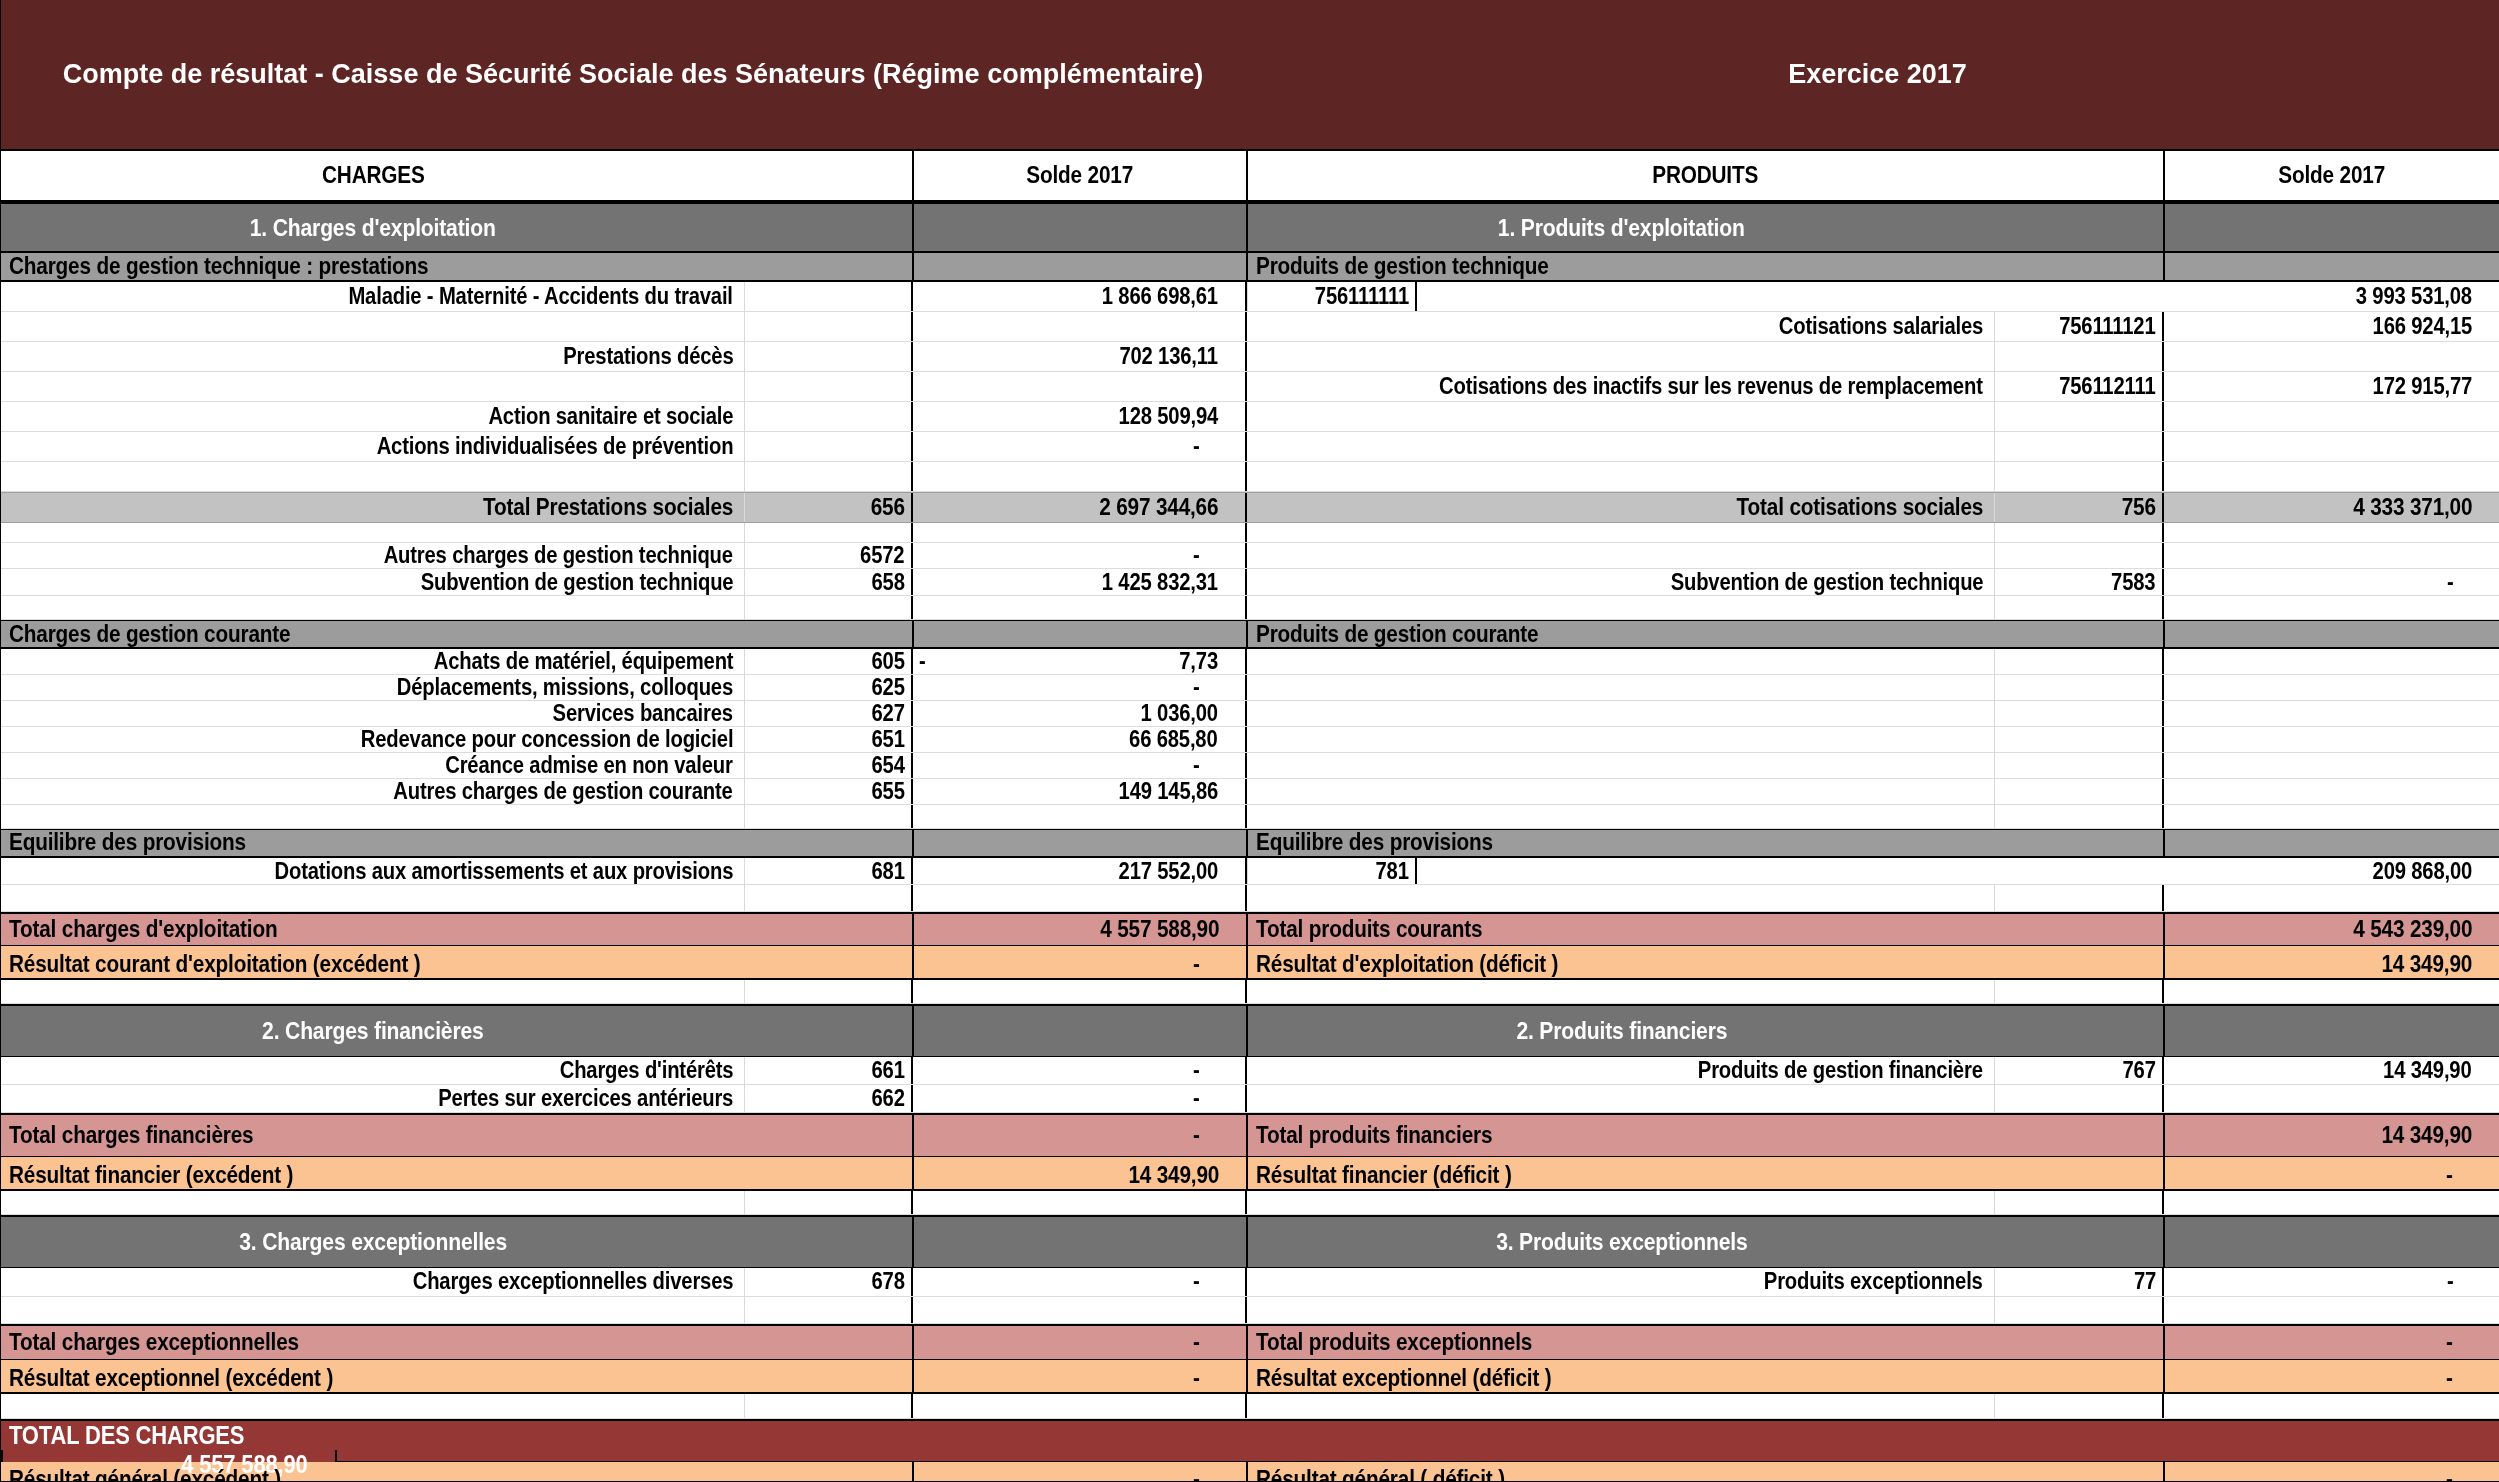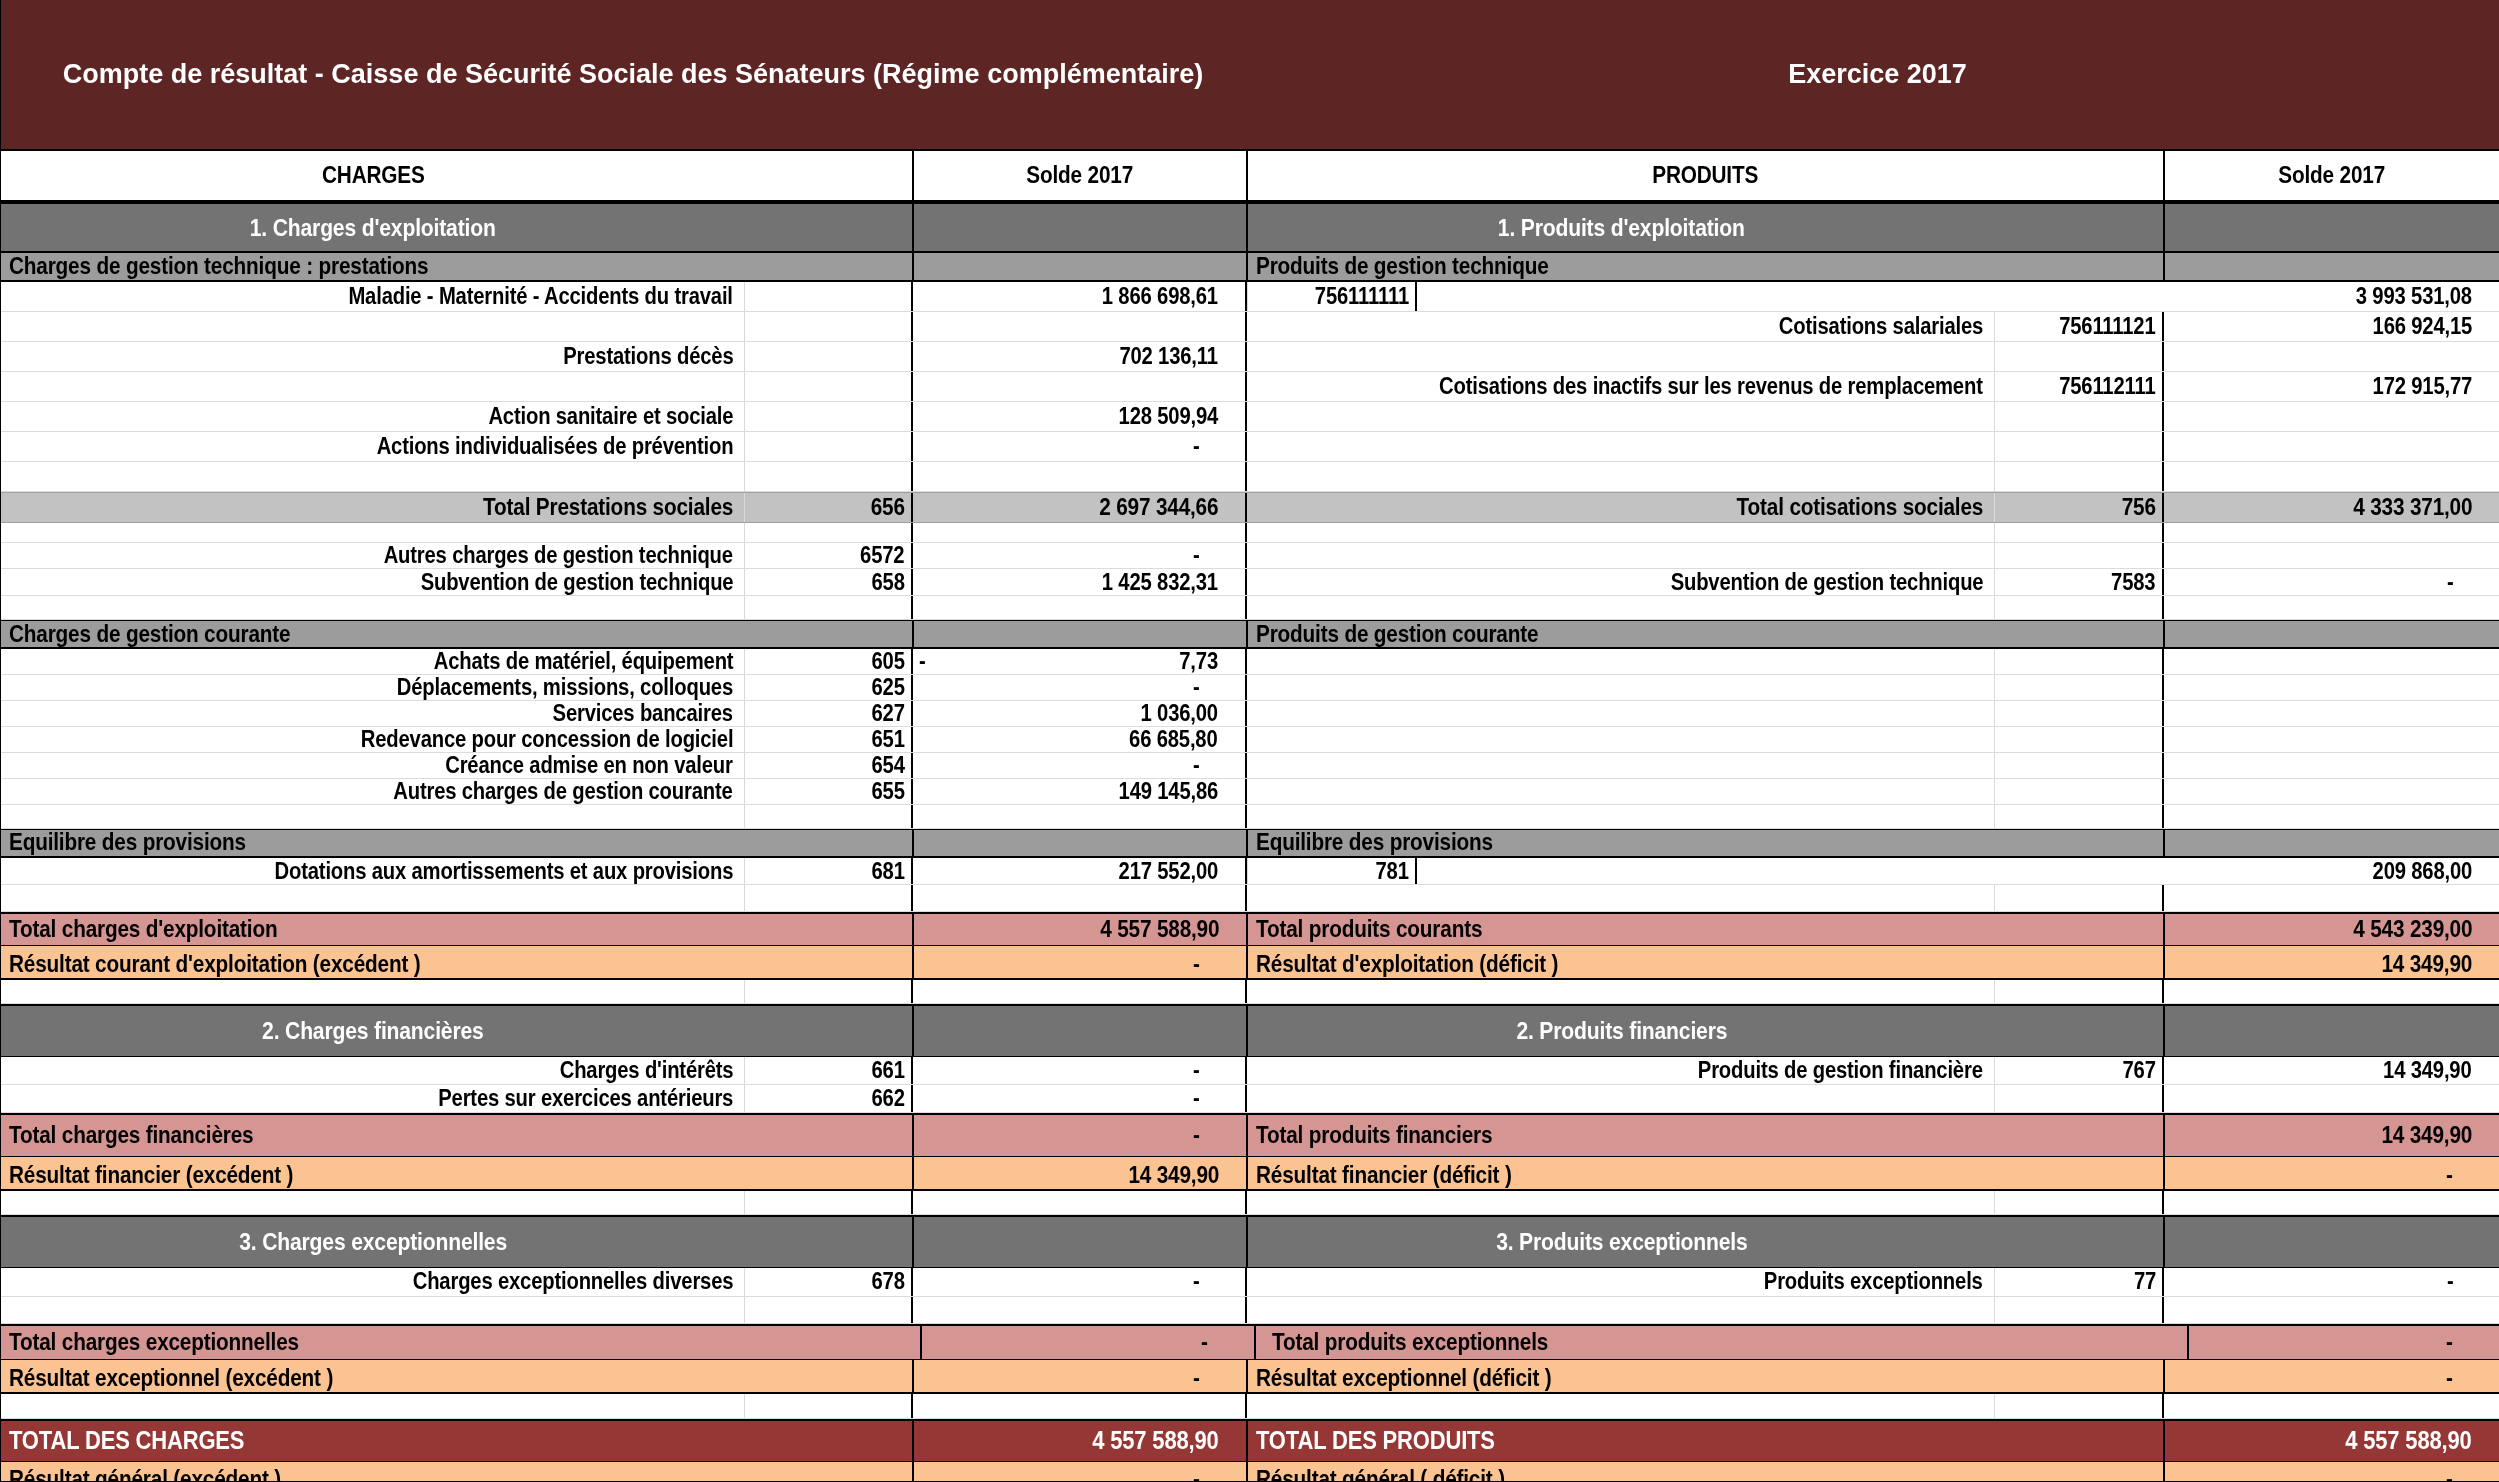--- a/index.html
+++ b/index.html
@@ -58,21 +58,21 @@
   .r-section{background:#d49593;color:#fff;border-top:2.4px solid #000;border-bottom:1.6px solid #000;font-size:24px;}
   .r-section .cell{background:#737373;}
   .r-subheader{background:#9c9c9c;border-top:1.6px solid #000;border-bottom:2.4px solid #000;font-size:23.6px;}
   .r-subheader .cell{background:#9c9c9c;}
   .r-total-gray{background:#c2c2c2;border-top:0.8px solid #9f9f9f;border-bottom:0.8px solid #9f9f9f;font-size:23.6px;}
   .r-total-gray .cell{background:#c2c2c2;}
   .r-total-pink{background:#d49593;border-top:2.4px solid #000;border-bottom:1.6px solid #000;font-size:23.6px;}
   .r-total-pink .cell{background:#d49593;}
   .r-result{background:#fbc391;border-bottom:2.4px solid #000;font-size:23.6px;}
   .r-result .cell{background:#fbc391;align-items:flex-end;}
-  .r-grand{background:#953735;color:#fff;border-top:2.4px solid #000;border-bottom:0.8px solid #000;font-size:25px;}
+  .r-grand{background:#953735;color:#fff;border-top:2.4px solid #000;border-bottom:0.8px solid #000;font-size:25px;flex-direction:column;}
   .r-grand .cell{background:#953735;}
   #rows .row:last-child{border-bottom:0;}
 </style>
 </head>
 <body>
 
 <div id="sheet">
 
   <div class="titlebar">
     <div class="half half-l">
@@ -366,21 +366,21 @@
         <div class="cell c-solde-r dash al-r"><span class="t o-r">-</span></div>
       </div>
       <div class="row r-blank" style="height: 27px;">
         <div class="cell c-label al-r"><span class="t o-r"></span></div>
         <div class="cell c-code al-r"><span class="t o-r"></span></div>
         <div class="cell c-solde al-r"><span class="t o-r"></span></div>
         <div class="cell c-label-r al-r"><span class="t o-r"></span></div>
         <div class="cell c-code-r al-r"><span class="t o-r"></span></div>
         <div class="cell c-solde-r al-r"><span class="t o-r"></span></div>
       </div>
-      <div class="row r-total-pink" style="height: 36px; gap: 8px;">
+      <div class="row r-total-pink" style="height: 36px;">
         <div class="cell cm al-l"><span class="t o-l">Total charges exceptionnelles</span></div>
         <div class="cell c-solde dash al-r"><span class="t o-r">-</span></div>
         <div class="cell cm-r al-l"><span class="t o-l">Total produits exceptionnels</span></div>
         <div class="cell c-solde-r dash al-r"><span class="t o-r">-</span></div>
       </div>
       <div class="row r-result" style="height: 34px;">
         <div class="cell cm al-l"><span class="t o-l">Résultat exceptionnel (excédent )</span></div>
         <div class="cell c-solde dash al-r"><span class="t o-r">-</span></div>
         <div class="cell cm-r al-l"><span class="t o-l">Résultat exceptionnel (déficit )</span></div>
         <div class="cell c-solde-r dash al-r"><span class="t o-r">-</span></div>

